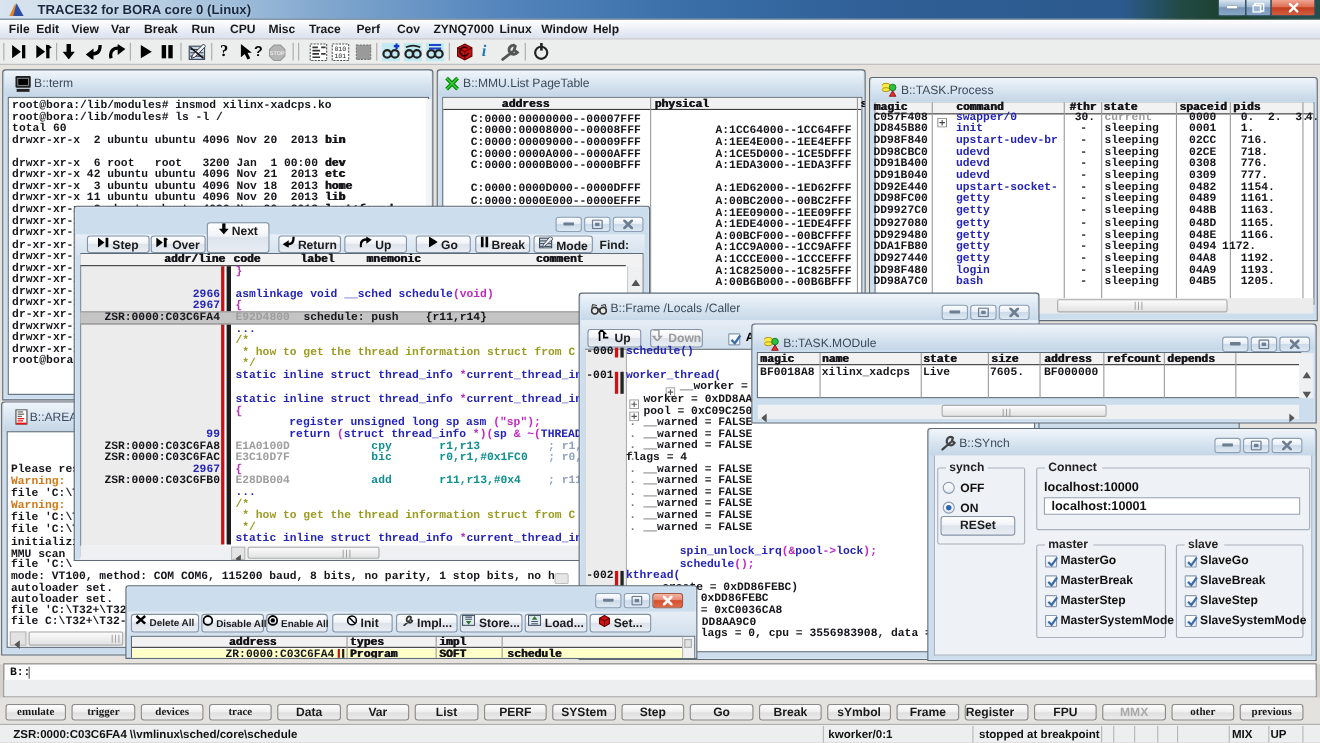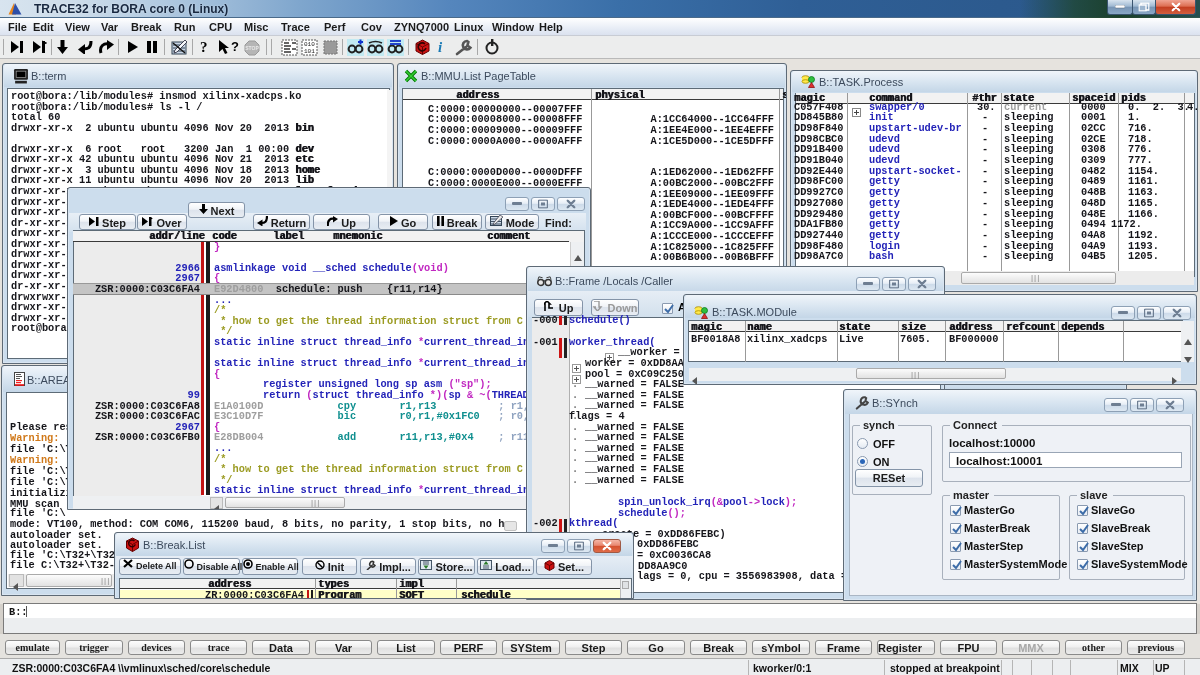--- a/index.html
+++ b/index.html
@@ -226,20 +226,21 @@
 <div class="abs" style="left:5.0px;top:25.0px;width:380.0px;height:11.0px;background:#f2f2f2;border-bottom:1px solid #3a3a3a"></div>
 <div class="m mb" style="left:58.0px;top:25.5px">address</div>
 <div class="m mb" style="left:197.0px;top:25.5px">physical</div>
 <div class="m mb" style="left:384.0px;top:25.5px">s</div>
 <div class="abs" style="left:193.0px;top:25.0px;width:1.0px;height:246.0px;background:#999"></div>
 <div class="abs" style="left:381.0px;top:25.0px;width:1.0px;height:246.0px;background:#999"></div>
 <div class="m" style="left:30.0px;top:39.8px">C:0000:00000000--00007FFF</div>
 <div class="m" style="left:30.0px;top:50.4px">C:0000:00008000--00008FFF           A:1CC64000--1CC64FFF</div>
 <div class="m" style="left:30.0px;top:61.0px">C:0000:00009000--00009FFF           A:1EE4E000--1EE4EFFF</div>
 <div class="m" style="left:30.0px;top:71.6px">C:0000:0000A000--0000AFFF           A:1CE5D000--1CE5DFFF</div>
+<div class="m" style="left:30.0px;top:82.2px">C:0000:0000B000--0000BFFF           A:1EDA3000--1EDA3FFF</div>
 <div class="m" style="left:30.0px;top:103.4px">C:0000:0000D000--0000DFFF           A:1ED62000--1ED62FFF</div>
 <div class="m" style="left:30.0px;top:114.0px">C:0000:0000E000--0000EFFF           A:00BC2000--00BC2FFF</div>
 <div class="m" style="left:30.0px;top:124.6px">C:0000:0000F000--0000FFFF           A:1EE09000--1EE09FFF</div>
 <div class="m" style="left:30.0px;top:135.2px">C:0000:00010000--00010FFF           A:1EDE4000--1EDE4FFF</div>
 <div class="m" style="left:30.0px;top:145.8px">C:0000:00011000--00011FFF           A:00BCF000--00BCFFFF</div>
 <div class="m" style="left:30.0px;top:156.4px">C:0000:00012000--00012FFF           A:1CC9A000--1CC9AFFF</div>
 <div class="m" style="left:30.0px;top:167.0px">C:0000:00013000--00013FFF           A:1CCCE000--1CCCEFFF</div>
 <div class="m" style="left:30.0px;top:177.6px">C:0000:00014000--00014FFF           A:1C825000--1C825FFF</div>
 <div class="m" style="left:30.0px;top:188.2px">C:0000:00015000--00015FFF           A:00B6B000--00B6BFFF</div>
 </div>
@@ -427,21 +428,21 @@
 <div class="abs" style="left:1.0px;top:25.0px;width:517.0px;height:19.0px;background:linear-gradient(#e8eff6,#d3e1ee)"></div>
 <div class="tbtn" style="left:11px;top:26px;width:57px;height:16px"><svg width="10" height="9" style="vertical-align:-1px">
         <path d="M0 0 L6 4.5 L0 9Z" fill="#000"></path>
         <rect x="7" y="0" width="2.5" height="9" fill="#000"></rect>
       </svg> <span class="lb">Step</span></div>
 <div class="tbtn" style="left:69px;top:26px;width:50px;height:16px"><svg width="11" height="9" style="vertical-align:-1px">
         <path d="M0 0 L6 4.5 L0 9Z" fill="#000"></path>
         <rect x="7" y="0" width="2.5" height="9" fill="#000"></rect>
         <path d="M7 0 L11 1.5 L7 3Z" fill="#000"></path>
       </svg> <span class="lb">Over</span></div>
-<div class="tbtn" style="left:120px;top:14px;width:57px;height:16px"><svg width="9" height="10" style="vertical-align:-1px">
+<div class="tbtn" style="left:120px;top:14px;width:57px;height:28px"><svg width="9" height="10" style="vertical-align:-1px">
         <path d="M3 0 h3 v5 h3 l-4.5 5 L0 5 h3Z" fill="#000"></path>
       </svg> <span class="lb">Next</span></div>
 <div class="tbtn" style="left:185px;top:26px;width:57px;height:16px"><svg width="11" height="10" style="vertical-align:-1px">
         <path d="M10 0 C10 6 8 7 4 7" stroke="#000" stroke-width="2.2" fill="none"></path>
         <path d="M5.5 3.5 L0 7 L5.5 10.5Z" fill="#000"></path>
       </svg> <span class="lb">Return</span></div>
 <div class="tbtn" style="left:245px;top:26px;width:57px;height:16px"><svg width="11" height="10" style="vertical-align:-1px">
         <path d="M1 10 C0 4 4 2 7 3" stroke="#000" stroke-width="2.2" fill="none"></path>
         <path d="M6 0 L11 3 L6 6.5Z" fill="#000"></path>
       </svg> <span class="lb">Up</span></div>
@@ -772,28 +773,20 @@
 <div class="abs" style="left:247.0px;top:150.0px;font-size:11px;font-weight:bold;color:#111">SlaveStep</div>
 <div class="chk" style="left:233px;top:169px">
       <svg width="12" height="12">
         <path d="M2 6 L5 9 L10 2" stroke="#3c6ca8" stroke-width="2" fill="none"></path>
       </svg>
     </div>
 <div class="abs" style="left:247.0px;top:168.0px;font-size:11px;font-weight:bold;color:#111">SlaveSystemMode</div>
 </div>
 
 <div class="w" style="left:114px;top:532px;width:520px;height:67px;overflow:hidden">
-<div class="wt" style="height:23px">
-      <svg class="ic" style="top:4px" viewBox="0 0 15 15">
-        <path d="M7.5 1 L13.5 4 L13.5 11 L7.5 14.5 L1.5 11 L1.5 4 Z" fill="#cc1111" stroke="#660000"></path>
-        <path d="M1.5 4 L7.5 7.5 L13.5 4 M7.5 7.5 L7.5 14.5" stroke="#660000" fill="none"></path>
-        <path d="M9.5 4 A3.4 3.4 0 1 0 10.3 7.4" stroke="#330000" stroke-width="1.4" fill="none"></path>
-      </svg>
-      <div class="txt" style="top:6px">B::Break.List</div>
-    </div>
 <div class="cbtn" style="left:426px;top:6px">
       <svg width="10" height="4">
         <rect width="10" height="3" rx="1" fill="#6e7e92"></rect>
       </svg>
     </div>
 <div class="cbtn" style="left:452px;top:6px">
       <svg width="10" height="9">
         <rect x="0.5" y="0.5" width="9" height="8" rx="1" fill="none" stroke="#6e7e92" stroke-width="1.4"></rect>
         <rect x="3" y="3" width="4" height="3" fill="#6e7e92"></rect>
       </svg>

